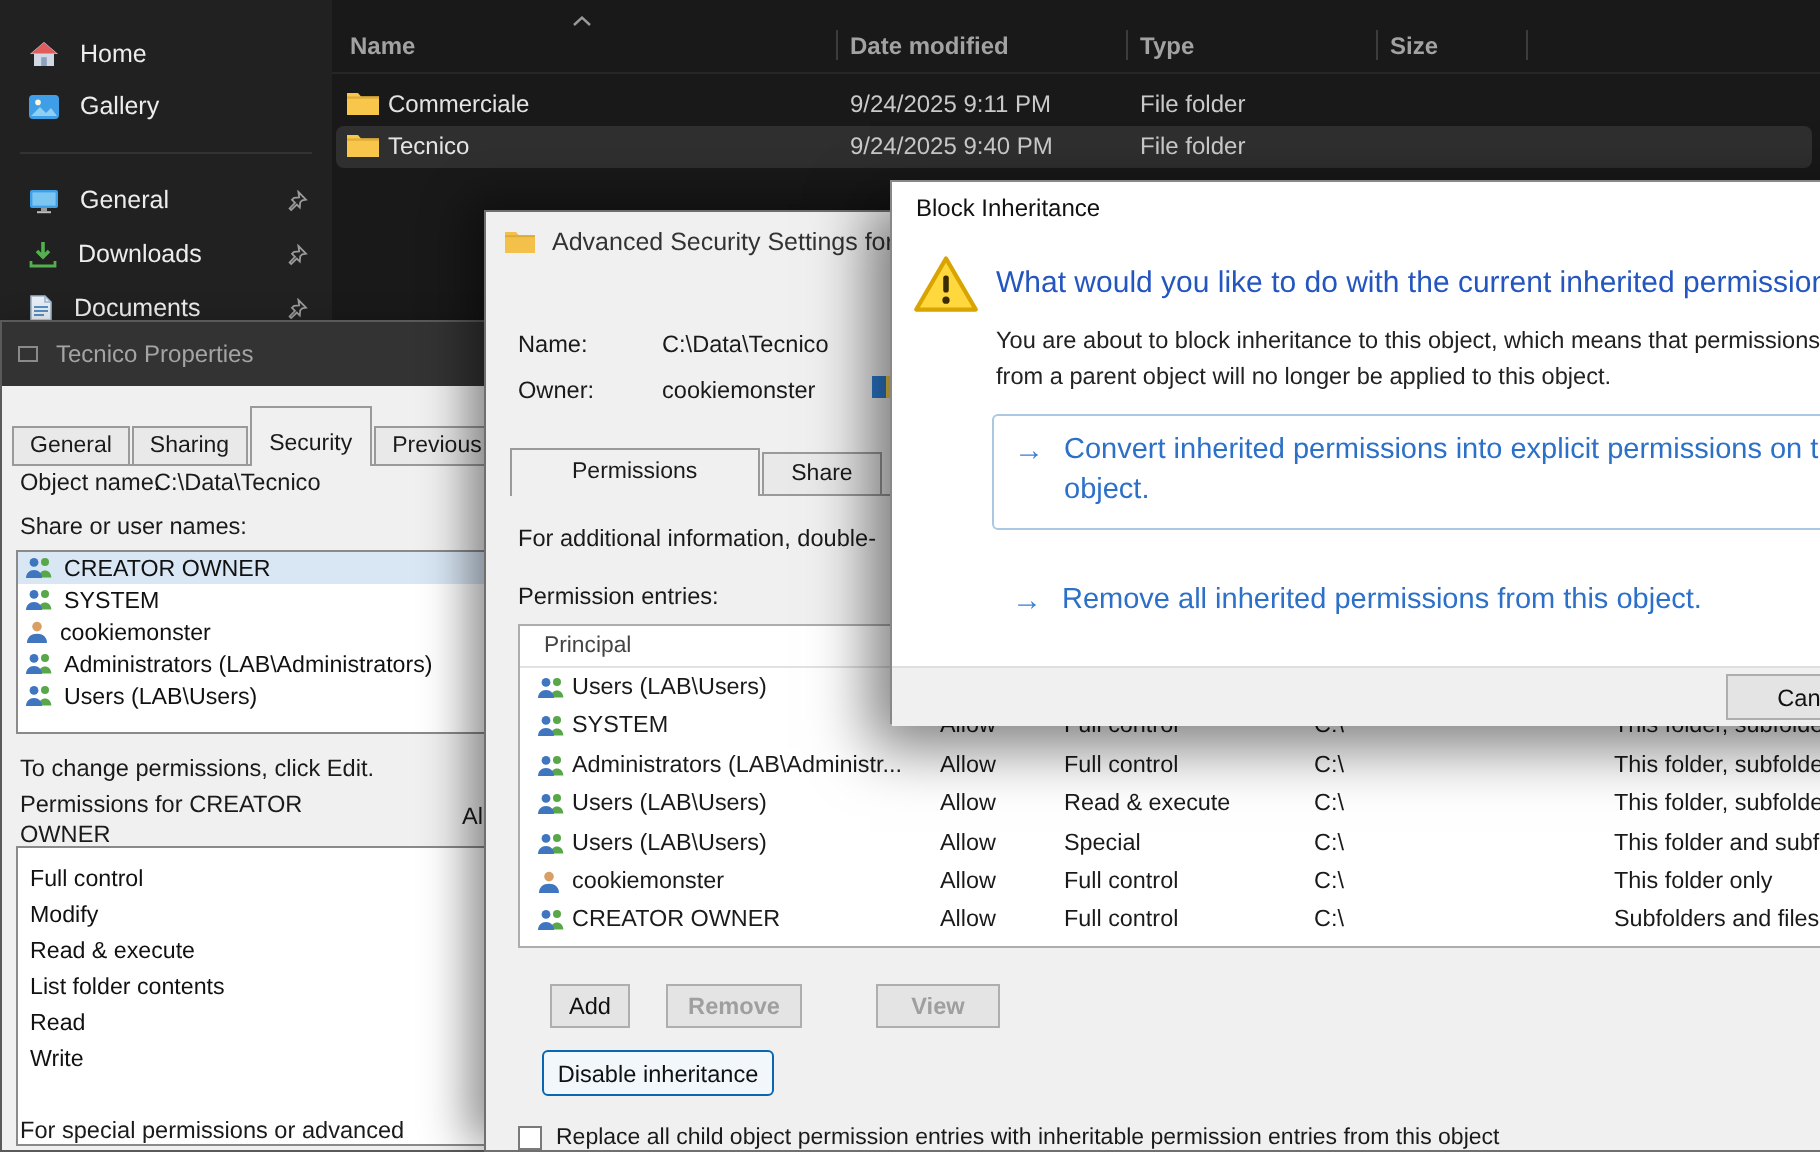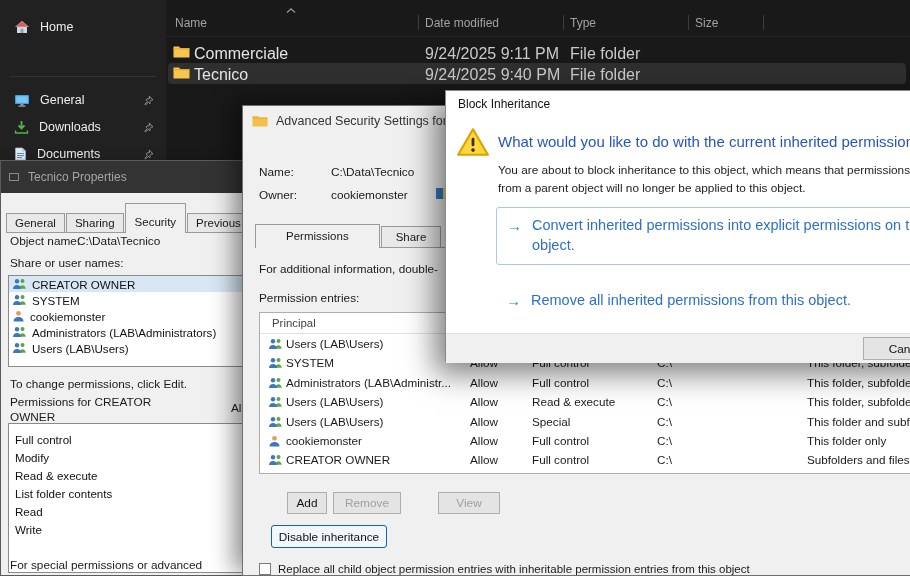--- a/index.html
+++ b/index.html
@@ -9,36 +9,36 @@
   svg{display:block;}
 
   
   #explorer{position:absolute;inset:0;background:#191919;z-index:0;}
   .sidebar{position:absolute;left:0;top:0;width:166px;height:576px;background:#212121;}
   .side-item{position:absolute;left:4px;width:158px;height:26px;border-radius:4px;
              display:flex;align-items:center;gap:10px;padding-left:10px;box-sizing:border-box;
              color:#ededed;font-size:12.5px;}
   .side-item .pin{margin-left:auto;margin-right:8px;}
   .side-sep{position:absolute;left:10px;top:76px;width:146px;height:1px;background:#333;}
-  .hdr-label{position:absolute;top:16px;color:#a2a2a2;font-size:12px;white-space:nowrap;}
+  .hdr-label{position:absolute;top:16px;color:#a2a2a2;font-size:12px;white-space:nowrap;font-weight:bold;}
   .col-sep{position:absolute;top:15px;width:1px;height:15px;background:#3c3c3c;}
   .hdr-line{position:absolute;left:166px;top:36px;width:744px;height:1px;background:#262626;}
   .file-row{position:absolute;left:168px;width:738px;height:21px;border-radius:4px;
-            color:#e4e4e4;font-size:16px;}
+            color:#e4e4e4;font-size:12px;}
   .file-row.sel{background:#2f2f2f;}
   .file-row .ic{position:absolute;left:5px;top:3px;}
   .file-row .nm{position:absolute;left:26px;top:3px;white-space:nowrap;}
   .file-row .dt{position:absolute;left:257px;top:3px;color:#c9c9c9;white-space:nowrap;}
   .file-row .tp{position:absolute;left:402px;top:3px;color:#c9c9c9;white-space:nowrap;}
 
   
   .btn{position:absolute;height:22px;background:#e4e4e4;border:1px solid #aeaeae;
        font-size:11.8px;color:#111;display:flex;align-items:center;justify-content:center;
        box-sizing:border-box;cursor:default;}
-  .btn.disabled{color:#9f9f9f;}
+  .btn.disabled{color:#9f9f9f;font-weight:bold;}
   .tabstrip{position:absolute;display:flex;align-items:flex-end;border-bottom:1px solid #9a9a9a;}
   .tab{flex:none;font-size:11.5px;color:#1a1a1a;background:#e9e9e9;border:1px solid #9a9a9a;
        border-bottom:none;padding:3px 8px;margin-right:1px;white-space:nowrap;}
   .tab.active{background:#f0f0f0;padding:12px 9px 5px;margin-bottom:-1px;}
   .cbx{position:absolute;width:12px;height:12px;background:#fff;border:1px solid #7a7a7a;box-sizing:border-box;}
 
   
   #props{position:absolute;left:0;top:160px;width:258px;height:416px;background:#f0f0f0;
          border:1px solid #5a5a5a;box-sizing:border-box;z-index:10;overflow:hidden;
          box-shadow:0 6px 16px rgba(0,0,0,.4);}
@@ -93,20 +93,30 @@
     <div class="side-item" style="top:14px">
       <span>
           <svg width="16" height="14" viewBox="0 0 16 14">
             <path d="M8 1 15 7h-2v6H3V7H1z" fill="#cfd8e3"></path>
             <path d="M8 1.2 14.4 6.8H1.6z" fill="#e05d5d"></path>
             <rect x="6.6" y="8.6" width="2.8" height="4.4" fill="#8aa2c0"></rect>
           </svg>
         </span>
       <span>Home</span>
     </div>
+    <div class="side-item" style="top:40px">
+      <span>
+          <svg width="16" height="13" viewBox="0 0 16 13">
+            <rect x=".5" y=".5" width="15" height="12" rx="2" fill="#3f9ee8"></rect>
+            <circle cx="5" cy="4.2" r="1.4" fill="#fff8d8"></circle>
+            <path d="M1.5 11 6 6.5l3 3 2.5-2.5 3 4z" fill="#8fd0f2"></path>
+          </svg>
+        </span>
+      <span>Gallery</span>
+    </div>
     <div class="side-sep"></div>
     <div class="side-item" style="top:87px">
       <span>
           <svg width="16" height="13" viewBox="0 0 16 13">
             <rect x="1" y="1" width="14" height="9" rx="1" fill="#3fa0e8"></rect>
             <rect x="2.2" y="2.2" width="11.6" height="6.6" fill="#7cc6f2"></rect>
             <rect x="6.5" y="10" width="3" height="1.6" fill="#9a9a9a"></rect>
             <rect x="4.5" y="11.6" width="7" height="1" fill="#bdbdbd"></rect>
           </svg>
         </span>
@@ -413,21 +423,21 @@
           </svg>
         </span>
       <span class="cp">CREATOR OWNER</span>
       <span class="ct">Allow</span>
       <span class="ca">Full control</span>
       <span class="cif">C:\</span>
       <span class="cap">Subfolders and files only</span>
     </div>
   </div>
 
-  <div class="btn" style="left:44px;top:386px;width:40px">Add</div>
+  <div class="btn" style="left:32px;top:386px;width:40px">Add</div>
   <div class="btn disabled" style="left:90px;top:386px;width:68px">Remove</div>
   <div class="btn disabled" style="left:195px;top:386px;width:62px">View</div>
   <div class="btn" id="btn-disable">Disable inheritance</div>
 
   <div class="cbx" style="left:16px;top:457px"></div>
   <span class="alabel" style="left:35px;top:457px;font-size:11.5px">Replace all child object permission entries with inheritable permission entries from this object</span>
 </div>
 
 <div id="block">
   <div class="blk-title">

